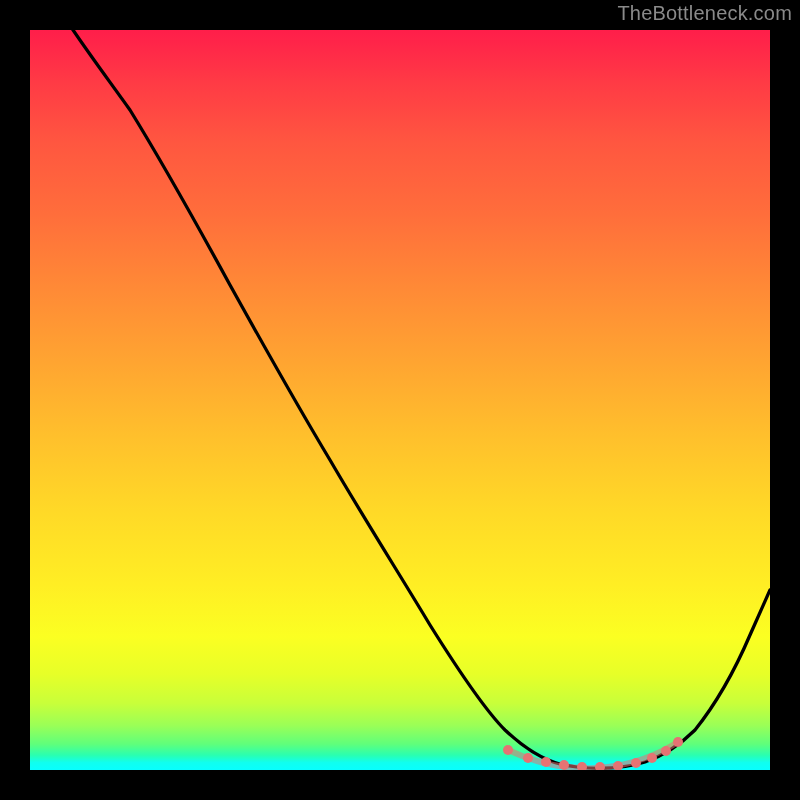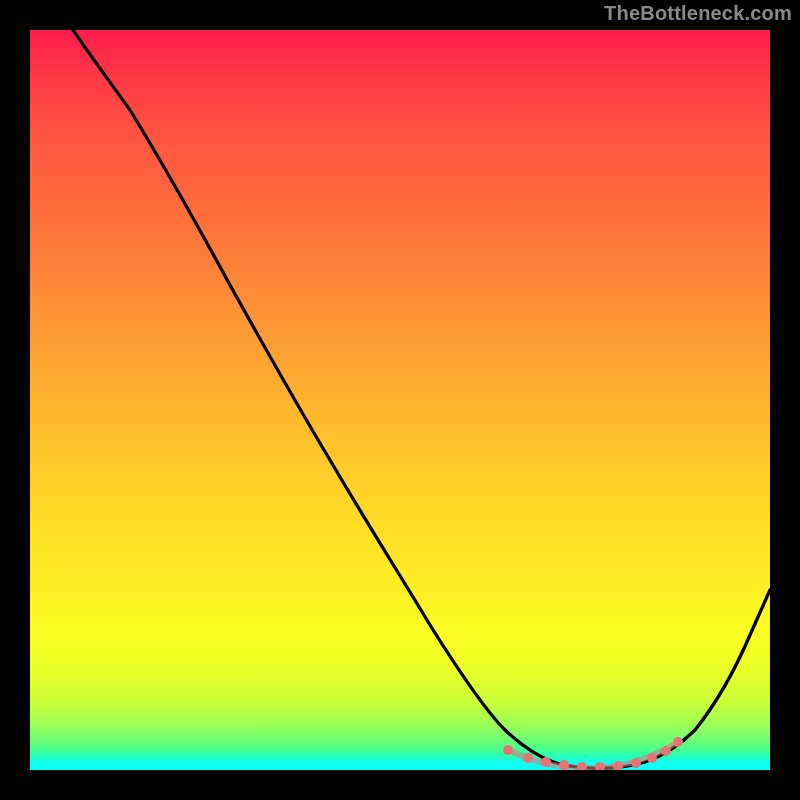--- a/index.html
+++ b/index.html
@@ -55,21 +55,21 @@
     width: 740px;
     height: 740px;
   }
   .watermark {
     position: absolute;
     top: 2px;
     right: 8px;
     font-family: Arial, Helvetica, sans-serif;
     font-size: 20px;
     color: #8a8a8a;
-    font-weight: 700;
+    font-weight: 400;
     letter-spacing: 0.2px;
   }
 </style>
 </head>
 <body>
 
 <div class="frame">
   <div class="watermark">TheBottleneck.com</div>
 
   <div class="plot-area">

